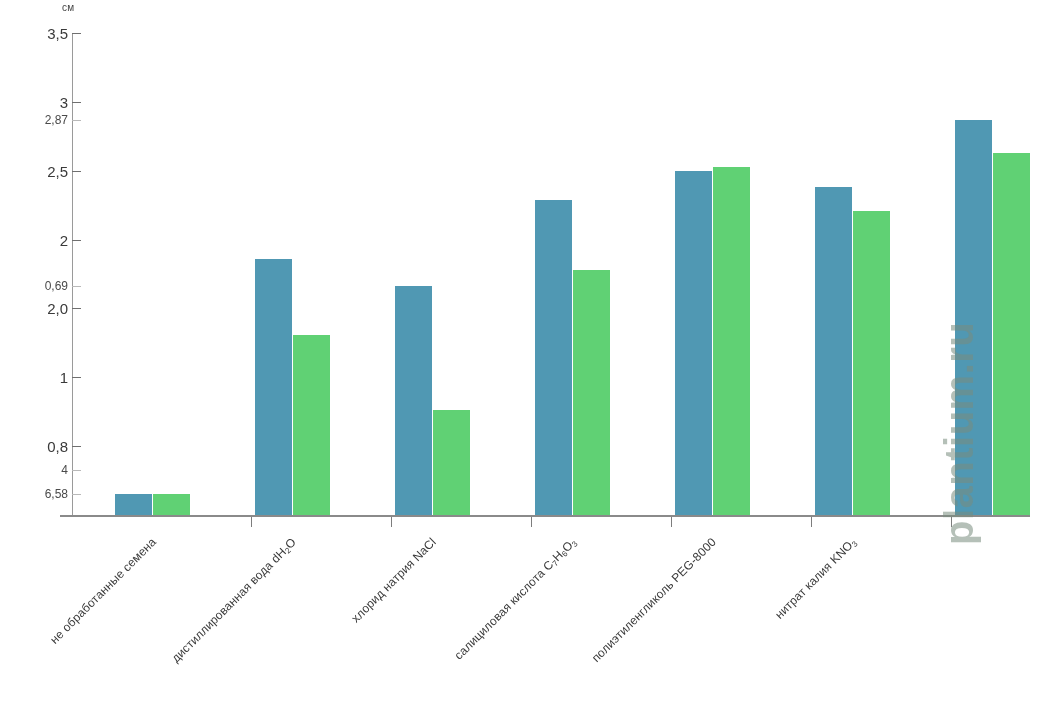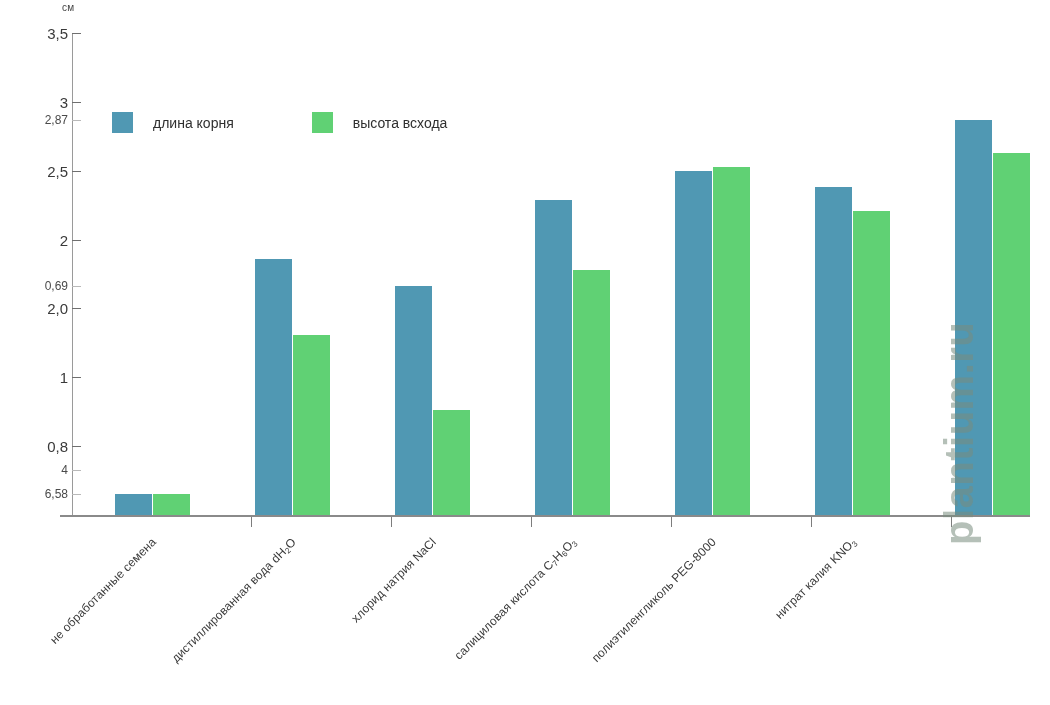--- a/index.html
+++ b/index.html
@@ -265,26 +265,16 @@
 
   <div id="cat-labels-group">
       <div class="cat-label" style="left: 149px; top: 535px; transform: rotate(-45deg) translate(-100%, 0px); transform-origin: left top;">не обработанные семена</div>
       <div class="cat-label" style="left: 289px; top: 535px; transform: rotate(-45deg) translate(-100%, 0px); transform-origin: left top;">дистиллированная вода dH<sub>2</sub>O</div>
       <div class="cat-label" style="left: 429px; top: 535px; transform: rotate(-45deg) translate(-100%, 0px); transform-origin: left top;">хлорид натрия NaCl</div>
       <div class="cat-label" style="left: 569px; top: 535px; transform: rotate(-45deg) translate(-100%, 0px); transform-origin: left top;">салициловая кислота C<sub>7</sub>H<sub>6</sub>O<sub>3</sub></div>
       <div class="cat-label" style="left: 709px; top: 535px; transform: rotate(-45deg) translate(-100%, 0px); transform-origin: left top;">полиэтиленгликоль PEG-8000</div>
       <div class="cat-label" style="left: 849px; top: 535px; transform: rotate(-45deg) translate(-100%, 0px); transform-origin: left top;">нитрат калия KNO<sub>3</sub></div>
     </div>
 
-  <div class="legend">
-    <div class="legend-item">
-      <span class="legend-swatch root"></span>
-      <span class="legend-text">длина корня</span>
-    </div>
-    <div class="legend-item">
-      <span class="legend-swatch shoot"></span>
-      <span class="legend-text">высота всхода</span>
-    </div>
-  </div>
 
   <div class="watermark">plantium.ru</div>
 
 </div>
 
 </body></html>

